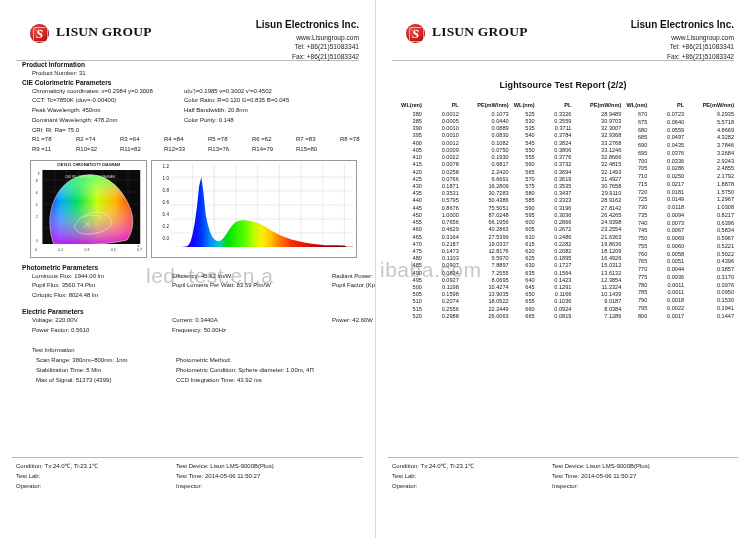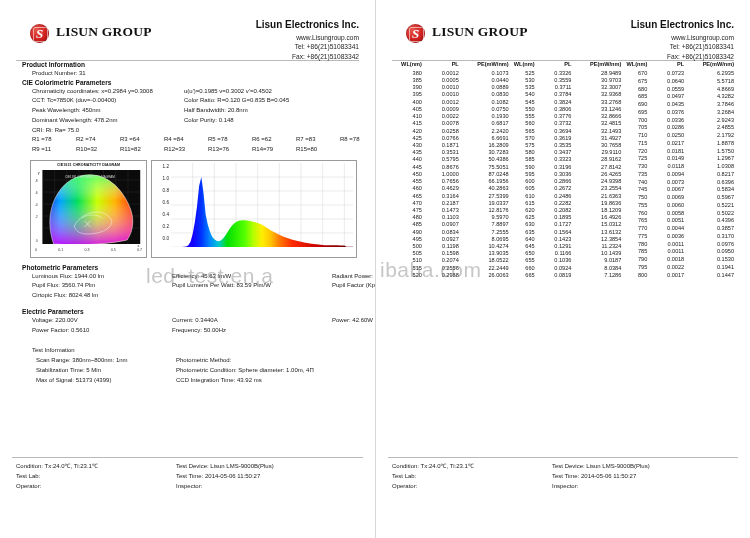--- a/index.html
+++ b/index.html
@@ -398,20 +398,21 @@
       </div>
       <div class="co">
         <div class="co-name">Lisun Electronics Inc.</div>
         <div class="co-line">www.Lisungroup.com</div>
         <div class="co-line">Tel: +86(21)51083341</div>
         <div class="co-line">Fax: +86(21)51083342</div>
       </div>
     </div>
     <div class="hdr-rule"></div>
 
+    <div class="report-title">Lightsource Test Report (2/2)</div>
 
     <div class="tbl-wrap">
       <table class="tbl">
         <thead>
             <tr>
           <th class="c-wl">WL(nm)</th>
           <th class="c-pl">PL</th>
           <th class="c-pe">PE(mW/nm)</th>
         </tr>
           </thead>

